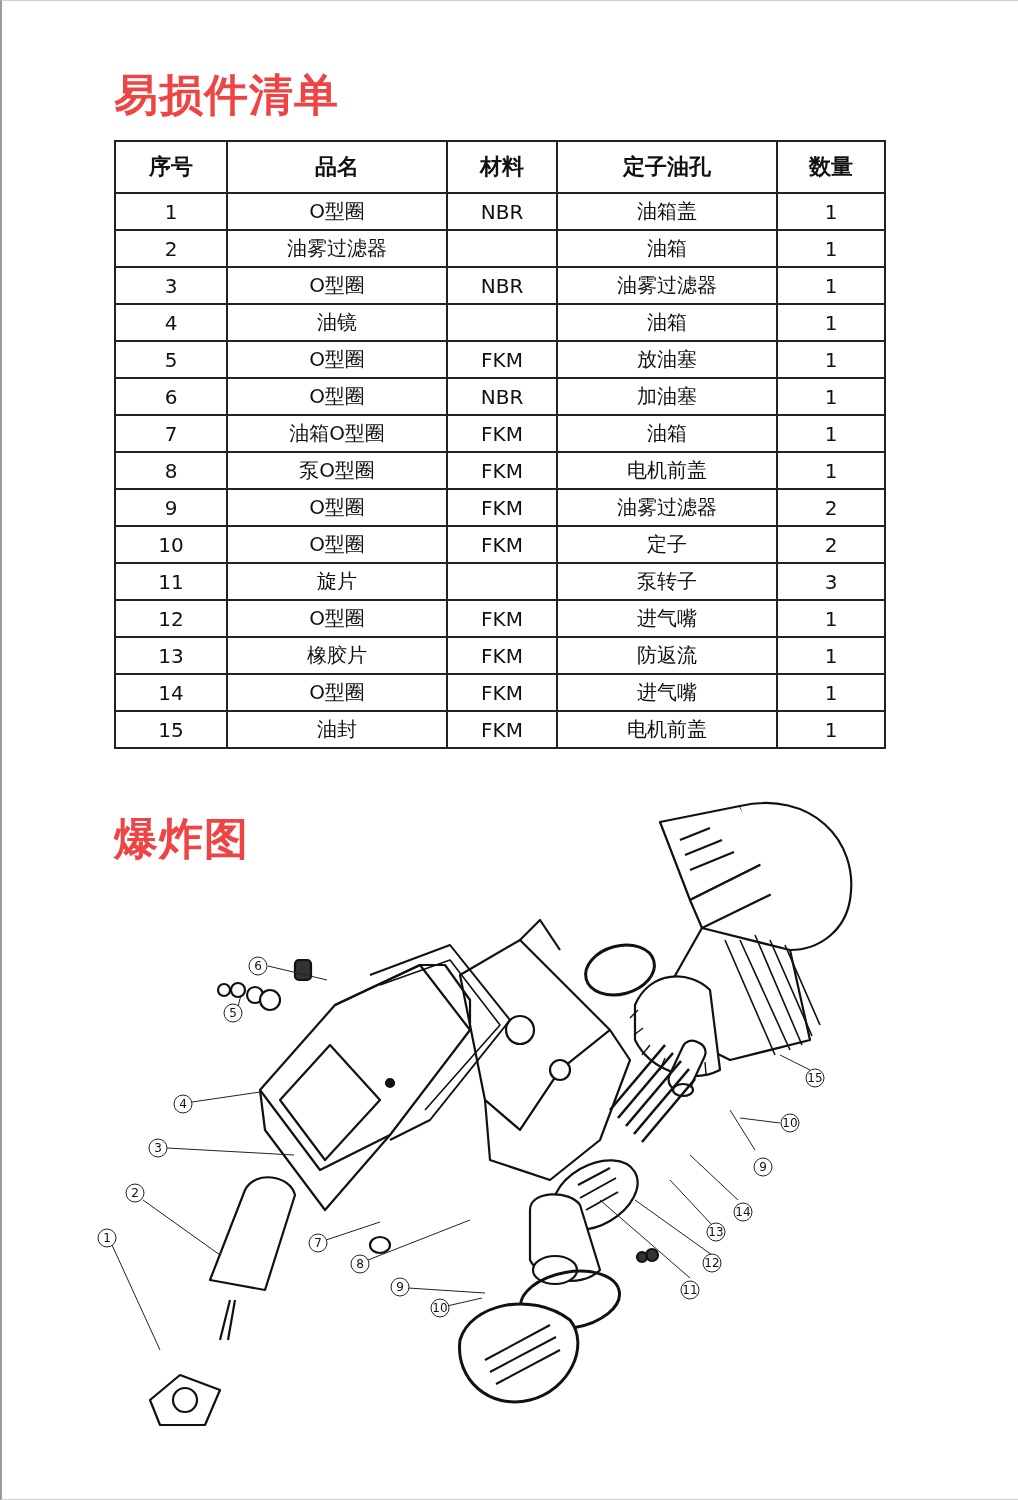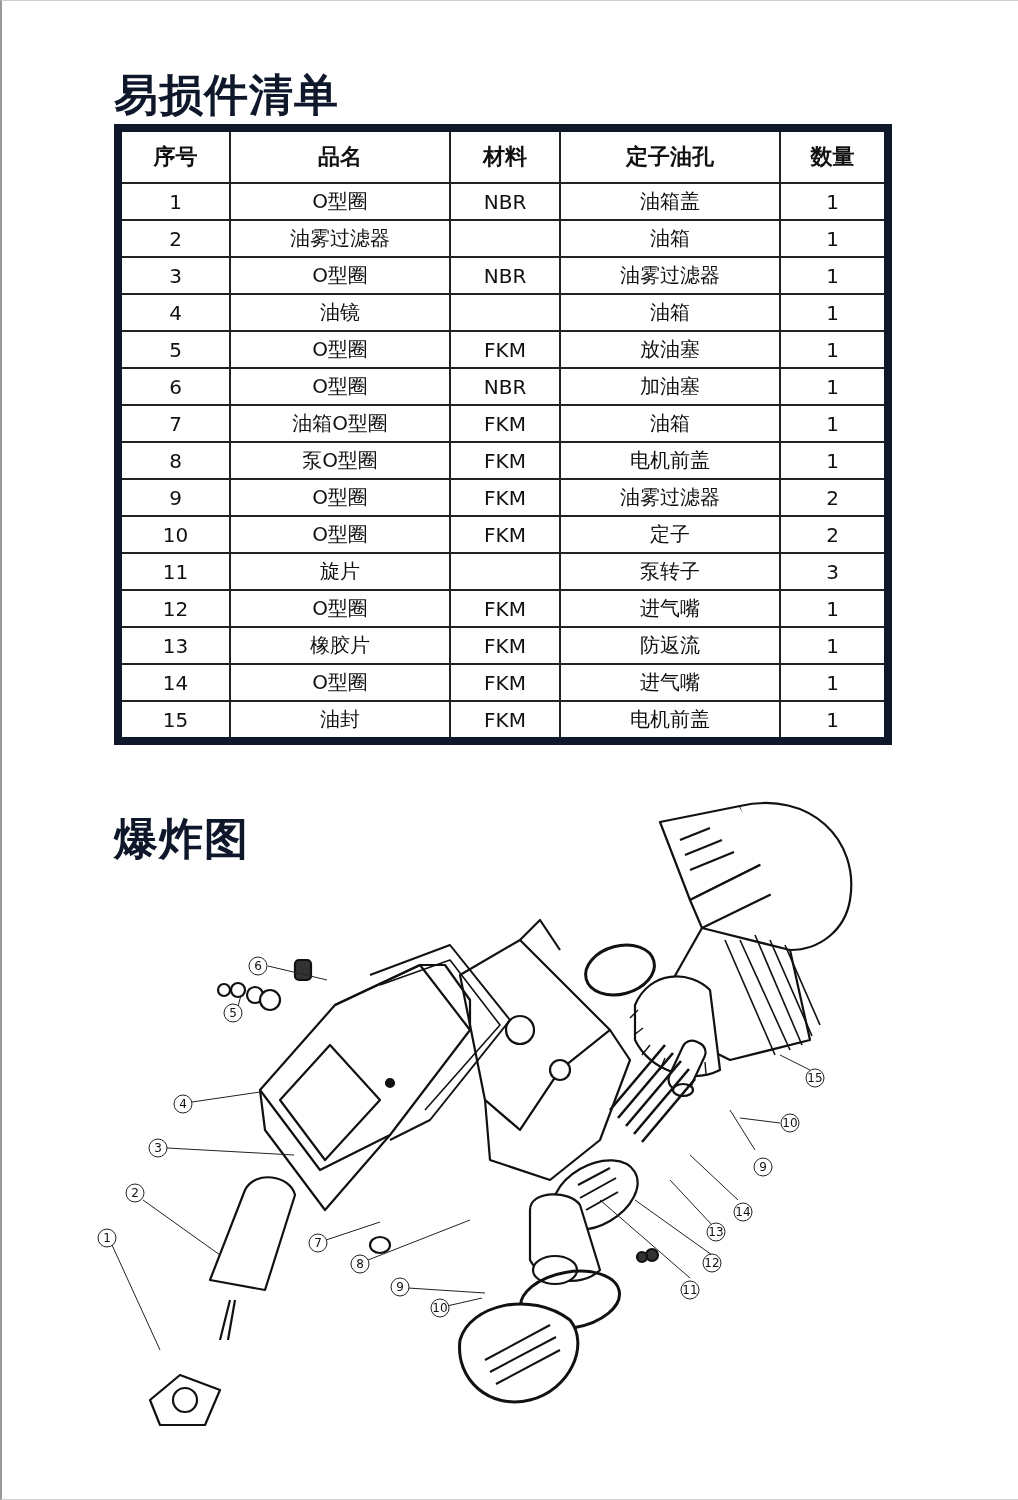--- a/index.html
+++ b/index.html
@@ -1,23 +1,23 @@
 <!DOCTYPE html>
 <html><head>
 <meta charset="utf-8">
 <style>
   html, body { margin:0; padding:0; background:#ffffff; }
   body { width:1018px; height:1500px; position:relative; overflow:hidden;
          font-family:"DejaVu Sans","Liberation Sans",sans-serif; color:#111; }
   .page-border { position:absolute; left:0; top:0; width:1016px; height:1498px; border:1px solid #cfcfcf; border-left:2px solid #9a9a9a; }
-  .title { position:absolute; left:114px; font-size:44px; font-weight:bold; letter-spacing:1px; color:#0f172a; }
+  .title { position:absolute; left:114px; font-size:44px; font-weight:bold; letter-spacing:1px; color:#ef4444; }
   #t1 { top:66px; }
   #t2 { top:810px; }
-  table.parts { position:absolute; left:114px; top:124px; width:770px; border-collapse:collapse;
-                border:8px solid #0f172a; table-layout:fixed; }
+  table.parts { position:absolute; left:114px; top:140px; width:770px; border-collapse:collapse;
+                border:1px solid #0f172a; table-layout:fixed; }
   table.parts th, table.parts td { border:2px solid #222; text-align:center; padding:0; }
   table.parts th { height:50px; font-size:22px; font-weight:bold; }
   table.parts td { height:35px; font-size:20px; }
   .diagram { position:absolute; left:90px; top:800px; width:820px; height:660px; }
 </style>
 </head>
 <body>
 
 <div class="page-border"></div>
 

